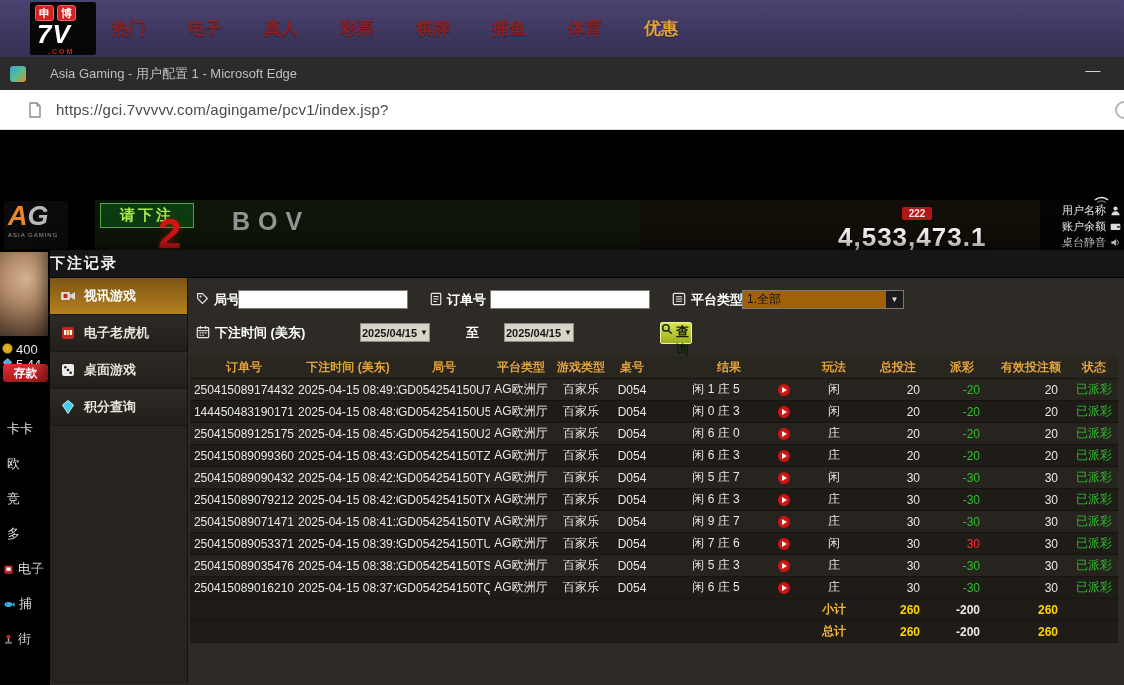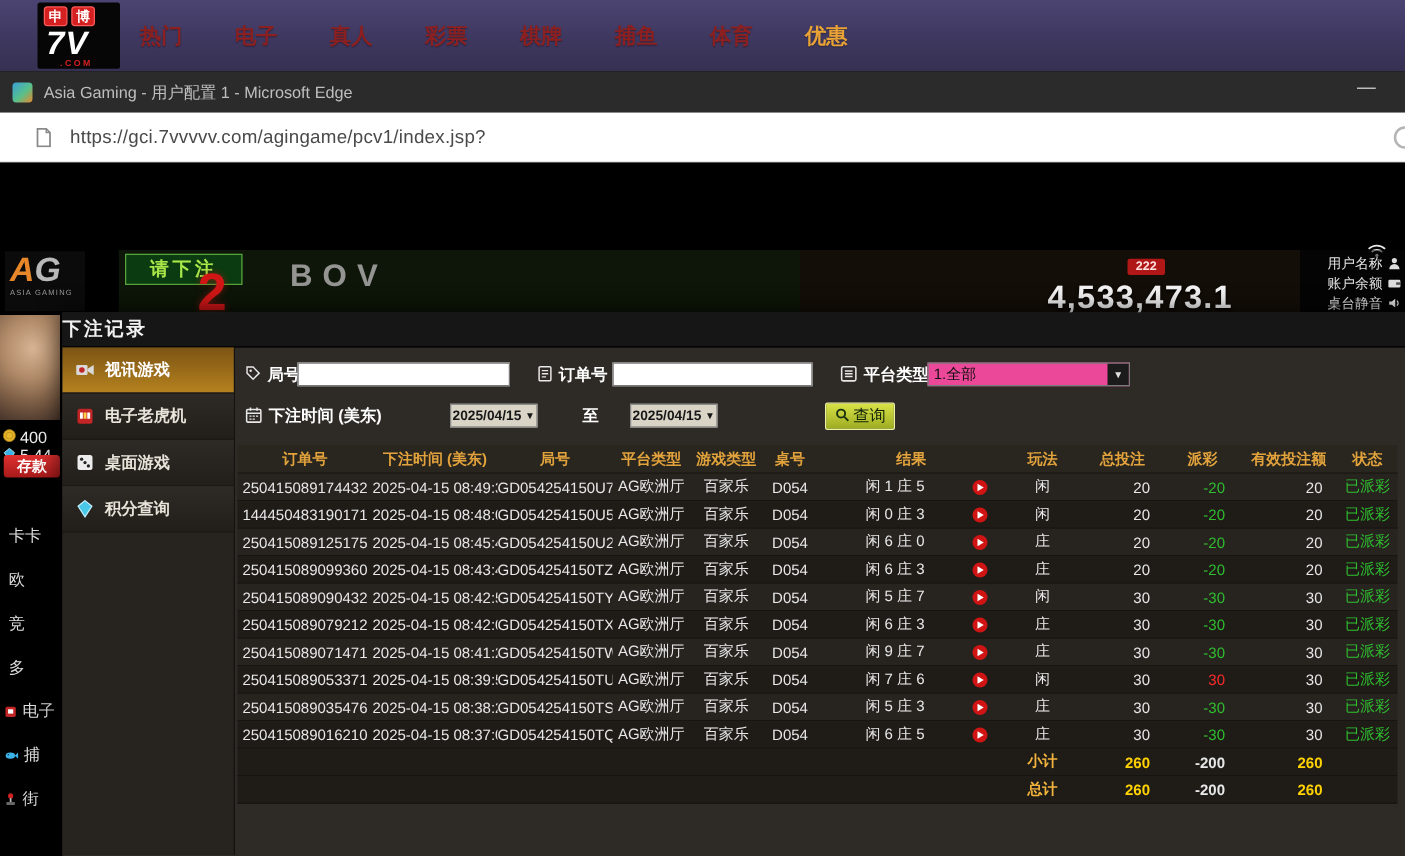--- a/index.html
+++ b/index.html
@@ -14,21 +14,21 @@
     font-size:11px;font-weight:bold;display:flex;align-items:center;justify-content:center}
   .logo-text{color:#fff;font-size:26px;font-weight:bold;font-style:italic;line-height:1.05;padding-left:7px;letter-spacing:1px}
   .logo-sub{color:#d42020;font-size:7px;font-weight:bold;padding-left:18px;letter-spacing:2px}
   #nav-list{position:absolute;left:112px;top:0;height:57px;display:flex;align-items:center;gap:42px;list-style:none}
   .nav-item{font-size:17px;font-weight:bold;color:#8c2020;cursor:pointer;text-shadow:0 1px 1px rgba(0,0,0,.35);white-space:nowrap}
   .nav-item.hl{color:#e8a235}
   
   #titlebar{position:absolute;top:57px;left:0;width:1124px;height:33px;background:#2b2b2b;display:flex;align-items:center}
   #favicon{width:16px;height:16px;margin-left:10px;border-radius:3px;
     background:linear-gradient(135deg,#3aa0d8 0%,#59c08a 55%,#e8872a 100%)}
-  #win-title{margin-left:9px;font-size:13px;color:#bfbfbf}
+  #win-title{margin-left:24px;font-size:13px;color:#bfbfbf}
   #min-btn{position:absolute;right:14px;top:4px;color:#d0d0d0;font-size:15px;width:34px;height:25px;text-align:center;cursor:pointer}
   
   #addressbar{position:absolute;top:90px;left:0;width:1124px;height:40px;background:#ffffff;
     border-bottom:1px solid #dedede;display:flex;align-items:center}
   #page-icon{margin-left:28px;display:inline-flex}
   #url-text{margin-left:14px;font-size:15px;color:#4a4a4a;letter-spacing:.2px;cursor:text}
   #ab-right-icon{position:absolute;right:-9px;top:11px;width:18px;height:18px;border:2px solid #b5b5b5;border-radius:50%}
   
   #viewport{position:absolute;top:130px;left:0;width:1124px;height:555px;background:#000;overflow:hidden}
   
@@ -73,33 +73,33 @@
   .mi-icon{width:16px;height:16px;display:inline-flex;align-items:center;justify-content:center}
   #panel-content{position:relative;flex:1;overflow:hidden}
   
   .filter-label{position:absolute;display:inline-flex;align-items:center;gap:5px;color:#fff;font-size:13px;font-weight:bold;white-space:nowrap}
   .f-input{position:absolute;height:19px;background:#fff;border:1px solid #7a7a7a;font-size:12px;padding:0 3px;color:#222}
   #f-round-label{left:8px;top:13px}
   #f-round-input{left:50px;top:12px;width:170px}
   #f-order-label{left:242px;top:13px}
   #f-order-input{left:302px;top:12px;width:160px}
   #f-platform-label{left:484px;top:13px}
-  #f-platform-select{position:absolute;left:554px;top:12px;width:162px;height:19px;background:#ec4899;border:1px solid #7a7a7a;
+  #f-platform-select{position:absolute;left:554px;top:12px;width:162px;height:19px;background:#a16207;border:1px solid #7a7a7a;
     display:flex;align-items:flex-end;justify-content:space-between;cursor:pointer}
   .sel-text{font-size:12px;color:#111;padding-left:4px}
   .sel-arrow{width:17px;height:17px;background:#1b1b1b;color:#e0e0e0;font-size:8px;display:flex;align-items:center;justify-content:center}
   #f-time-label{left:8px;top:46px}
   .date-btn{position:absolute;top:45px;width:70px;height:19px;background:#d9d4c6;border:1px solid #8c8c8c;font-size:11px;
     color:#171717;display:flex;align-items:center;justify-content:center;gap:3px;cursor:pointer;font-weight:bold}
   #f-date-from{left:172px}
   #f-to-label{left:278px;top:46px}
   #f-date-to{left:316px}
-  #query-btn{position:absolute;left:472px;top:44px;width:56px;height:22px;background:linear-gradient(180deg,#d9e348,#9cab20);
-    border:1px solid #eef39e;border-radius:2px;display:flex;align-items:center;justify-content:center;gap:3px;
-    font-size:13px;font-weight:normal;color:#102108;cursor:pointer}
+  #query-btn{position:absolute;left:472px;top:44px;width:32px;height:22px;background:linear-gradient(180deg,#d9e348,#9cab20);
+    border:1px solid #eef39e;border-radius:2px;display:flex;align-items:flex-start;justify-content:center;gap:3px;
+    font-size:13px;font-weight:bold;color:#102108;cursor:pointer}
   
   #bet-table{position:absolute;left:2px;top:78px;width:928px}
   .t-row{display:grid;grid-template-columns:108px 100px 92px 62px 58px 44px 150px 60px 68px 60px 78px 48px;align-items:center}
   .t-head{height:23px;background:#29251f;border-bottom:1px solid #18150f}
   .t-head .t-cell{color:#e2a33c;font-weight:bold}
   .t-cell{font-size:12px;color:#e8e8e8;text-align:center;white-space:nowrap;overflow:hidden}
   .t-data{height:22px;border-bottom:1px solid #161310}
   .t-row.odd{background:#272420}
   .t-row.even{background:#1f1c18}
   .num{text-align:right;padding-right:12px}

